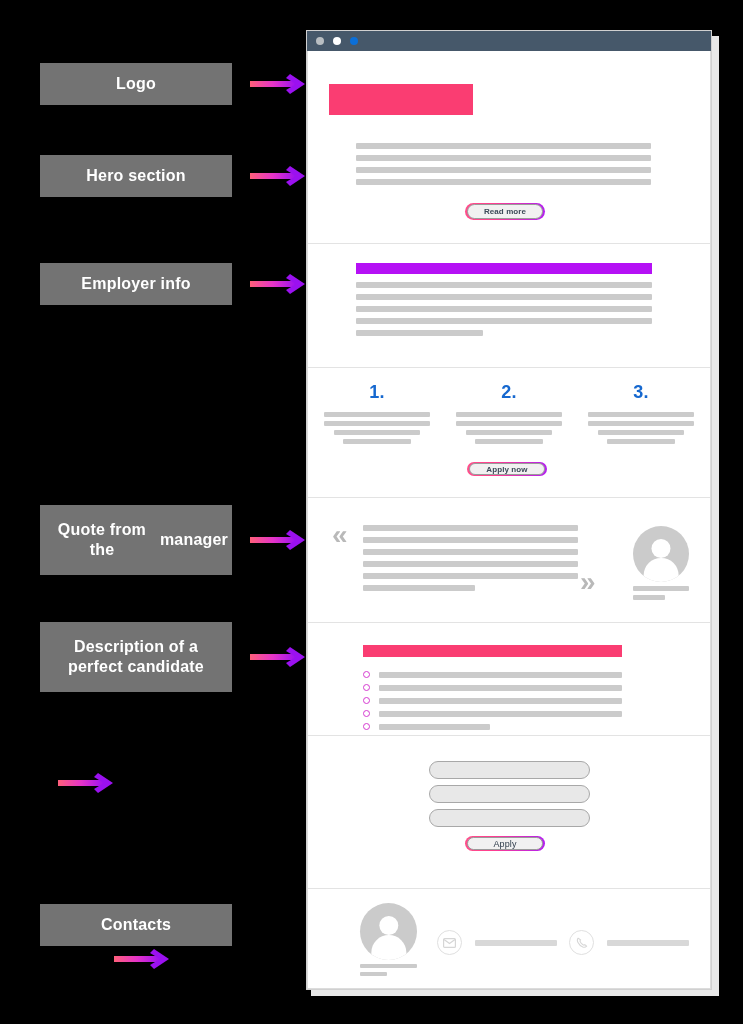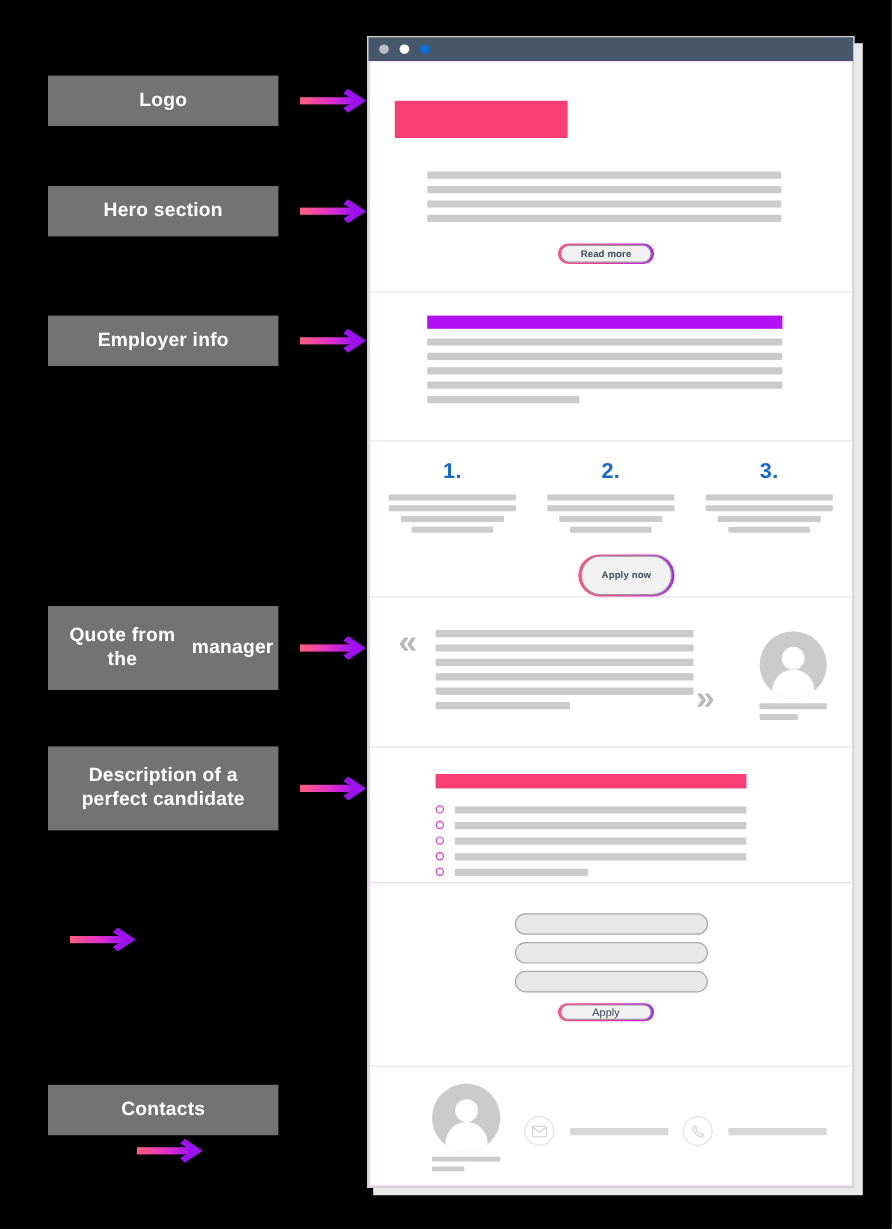--- a/index.html
+++ b/index.html
@@ -21,21 +21,21 @@
   
   .window-shadow{position:absolute;left:311px;top:36px;width:408px;height:960px;background:#e8e8e8;}
   .window{position:absolute;left:306px;top:30px;width:406px;height:960px;background:#ffffff;
     border:1px solid #d0d0d0;box-sizing:border-box;}
   .titlebar{height:20px;background:#46586a;display:flex;align-items:center;padding-left:9px;gap:9px;}
   .dot{width:8px;height:8px;border-radius:50%;}
   .dot.gray{background:#b9bec2;}
   .dot.white{background:#ffffff;}
   .dot.blue{background:#0b6fd8;}
 
-  .page{position:absolute;left:0;top:20px;right:0;bottom:0;background:#f0abfc;
+  .page{position:absolute;left:0;top:20px;right:0;bottom:0;background:#ef4444;
     border:1px solid #dcdcdc;border-top:none;box-sizing:border-box;overflow:hidden;}
 
   .section{border-bottom:1px solid #e3e3e3;box-sizing:border-box;position:relative;background:#fff;}
   .section:last-child{border-bottom:none;}
 
   
   .bar{background:#cbcbcb;border-radius:1px;}
 
   
   .sec-hero{height:193px;padding:0;}
@@ -57,21 +57,21 @@
   .emp-title{position:absolute;left:48px;top:19px;width:296px;height:11px;background:#b511f5;}
   .emp-lines{position:absolute;left:48px;top:38px;width:296px;}
   .emp-lines .bar{height:6px;margin-bottom:6px;}
 
   
   .sec-recruit{height:130px;}
   .cols{position:absolute;left:16px;top:14px;right:16px;display:flex;justify-content:space-between;}
   .col{width:106px;display:flex;flex-direction:column;align-items:center;}
   .col-num{color:#1668cf;font-size:18px;font-weight:bold;margin-bottom:9px;letter-spacing:.3px;}
   .col .bar{height:5px;margin-bottom:4px;}
-  .btn-applynow{left:174px;top:94px;width:80px;height:35px;}
+  .btn-applynow{left:159px;top:94px;width:80px;height:14px;}
 
   
   .sec-quote{height:125px;}
   .quote-open,.quote-close{position:absolute;color:#b9b9b9;font-size:28px;line-height:1;font-weight:bold;}
   .quote-open{left:24px;top:23px;}
   .quote-close{left:272px;top:70px;}
   .quote-lines{position:absolute;left:55px;top:27px;width:215px;}
   .quote-lines .bar{height:6px;margin-bottom:6px;}
   .quote-person{position:absolute;left:325px;top:28px;width:56px;}
   .avatar{width:56px;height:56px;border-radius:50%;background:#cbcbcb;position:relative;overflow:hidden;}

